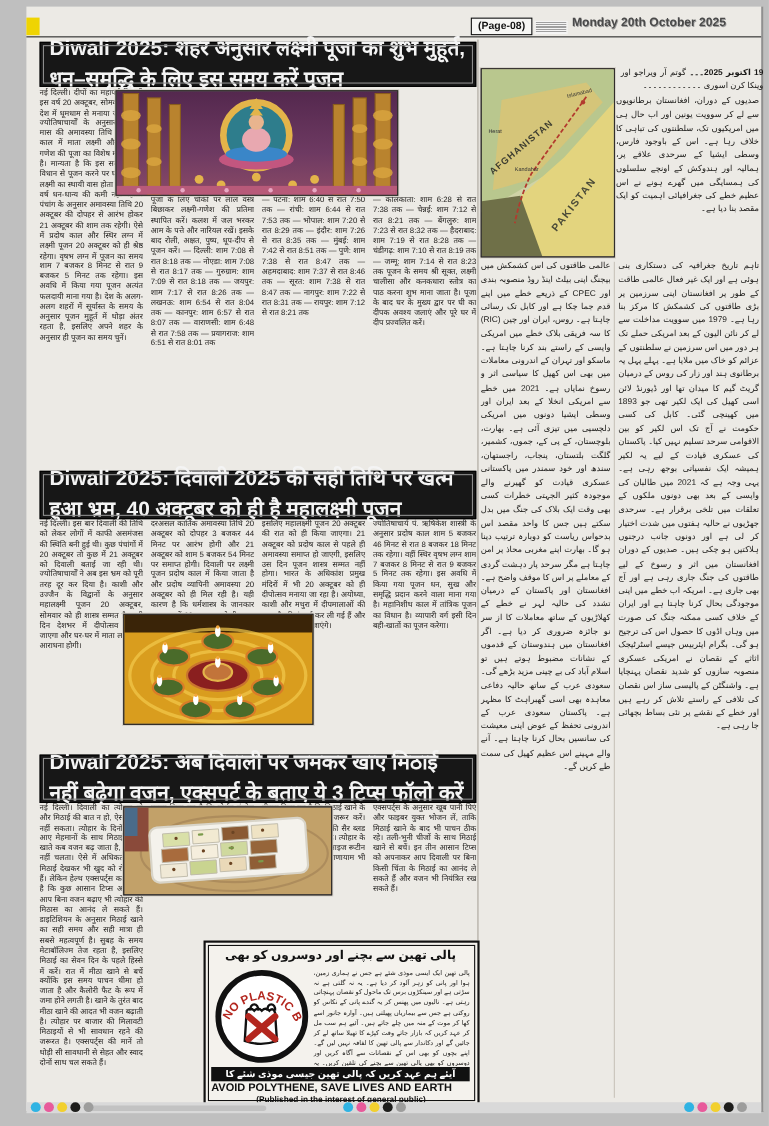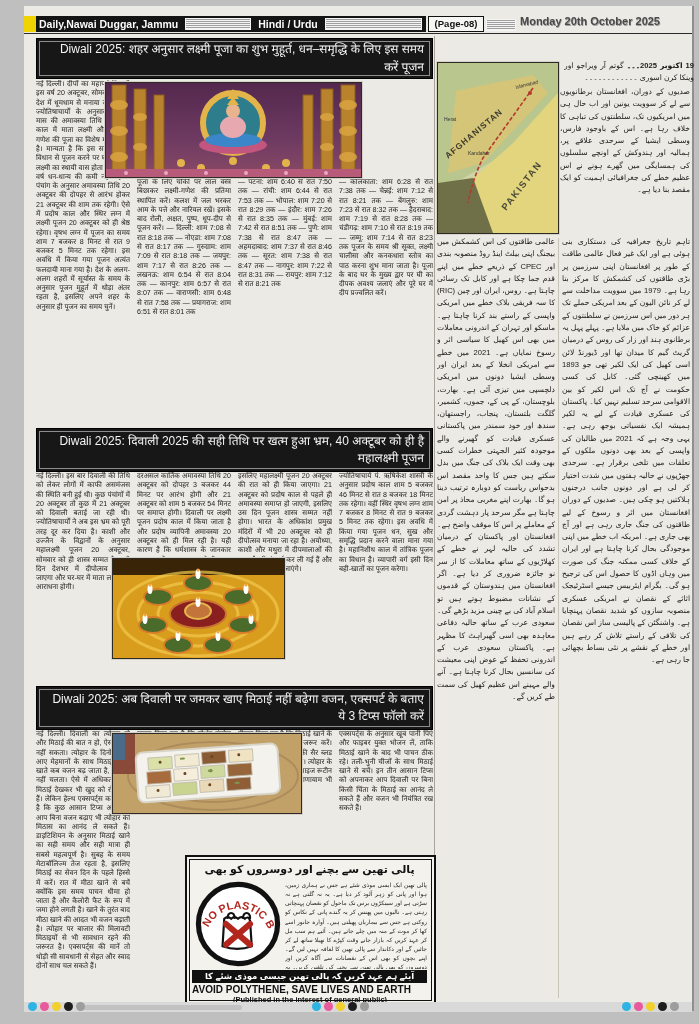--- a/index.html
+++ b/index.html
@@ -15,21 +15,21 @@
   .pagebox{position:absolute;left:404px;top:10px;width:54px;height:14px;background:#f6f6f4;border:1px solid #111;
            font-weight:bold;font-size:9.5px;color:#111;text-align:center;line-height:14px;}
   .hatch2{position:absolute;left:462px;top:13px;width:28px;height:10px;}
   .dateline{position:absolute;left:496px;top:9px;width:170px;height:16px;font-weight:bold;font-size:11px;
             color:#4a4a4a;text-shadow:0.6px 0.6px 0 #9c9c9c;white-space:nowrap;}
   .hrule{position:absolute;left:0;top:27px;width:668px;height:0;border-top:1.5px solid #2a2a2a;}
   .vdiv{position:absolute;left:410px;top:30px;width:0;height:966px;border-left:1px solid #a9a49b;}
   
   .hl-box{position:absolute;left:12px;width:395px;background:#171717;border:1px solid #000;
           outline:1px solid #8d8d8d;outline-offset:-4px;display:flex;align-items:center;justify-content:center;}
-  .hl-box span{color:#f4f4f4;font-weight:normal;font-size:12px;line-height:1.45;text-align:right;padding:1px 8px;}
+  .hl-box span{color:#f4f4f4;font-weight:bold;font-size:19px;line-height:1.45;text-align:left;padding:1px 8px;}
   
   .bcol{position:absolute;width:94px;font-size:7.1px;line-height:1.31;text-align:justify;color:#23211f;
         overflow:hidden;word-break:break-word;}
   .photo{position:absolute;border:1px solid #2e2a26;background:#555;box-shadow:0 0 0 1px #d6d2ca;}
   .photo svg{display:block;}
   
   .urdu{direction:rtl;text-align:justify;color:#1b1a18;font-size:7.6px;line-height:1.62;overflow:hidden;}
   .u-title{position:absolute;left:425px;top:32px;width:232px;height:26px;direction:rtl;text-align:center;
            font-weight:bold;font-size:21px;color:#121110;line-height:26px;overflow:hidden;}
   .u-meta{font-weight:bold;}
@@ -50,26 +50,20 @@
   .dotrow{position:absolute;top:-1px;height:11px;display:flex;gap:3px;align-items:center;}
   .dot{width:9px;height:9px;border-radius:50%;display:inline-block;}
   .graybar{position:absolute;top:3px;left:58px;width:160px;height:5px;background:#c2c2c2;border-radius:3px;}
 </style>
 </head>
 <body>
 
 <div class="sheet">
 
   <div class="ymark"></div>
-  <div class="hbar">
-    <span class="wtxt">Daily,Nawai Duggar, Jammu</span>
-    <span class="hatch" style="width:64px;margin:0 4px;"></span>
-    <span class="wtxt">Hindi / Urdu</span>
-    <span class="hatch" style="flex:1;margin:0 4px;"></span>
-  </div>
   <div class="pagebox">(Page-08)</div>
   <div class="hatch hatch2"></div>
   <div class="dateline">Monday 20th October 2025</div>
   <div class="hrule"></div>
   <div class="vdiv"></div>
 
   <div class="hl-box" style="top:32px;height:39px;">
     <span>Diwali 2025: शहर अनुसार लक्ष्मी पूजा का शुभ मुहूर्त, धन–समृद्धि के लिए इस समय करें पूजन</span>
   </div>
   <div class="bcol" style="left:12px;top:74px;height:347px;">नई दिल्ली। दीपों का महापर्व दिवाली इस वर्ष 20 अक्टूबर, सोमवार को पूरे देश में धूमधाम से मनाया जा रहा है। ज्योतिषाचार्यों के अनुसार कार्तिक मास की अमावस्या तिथि पर प्रदोष काल में माता लक्ष्मी और भगवान गणेश की पूजा का विशेष महत्व होता है। मान्यता है कि इस समय विधि-विधान से पूजन करने पर घर में माता लक्ष्मी का स्थायी वास होता है और पूरे वर्ष धन-धान्य की कमी नहीं रहती। पंचांग के अनुसार अमावस्या तिथि 20 अक्टूबर की दोपहर से आरंभ होकर 21 अक्टूबर की शाम तक रहेगी। ऐसे में प्रदोष काल और स्थिर लग्न में लक्ष्मी पूजन 20 अक्टूबर को ही श्रेष्ठ रहेगा। वृषभ लग्न में पूजन का समय शाम 7 बजकर 8 मिनट से रात 9 बजकर 5 मिनट तक रहेगा। इस अवधि में किया गया पूजन अत्यंत फलदायी माना गया है। देश के अलग-अलग शहरों में सूर्यास्त के समय के अनुसार पूजन मुहूर्त में थोड़ा अंतर रहता है, इसलिए अपने शहर के अनुसार ही पूजन का समय चुनें।</div>

